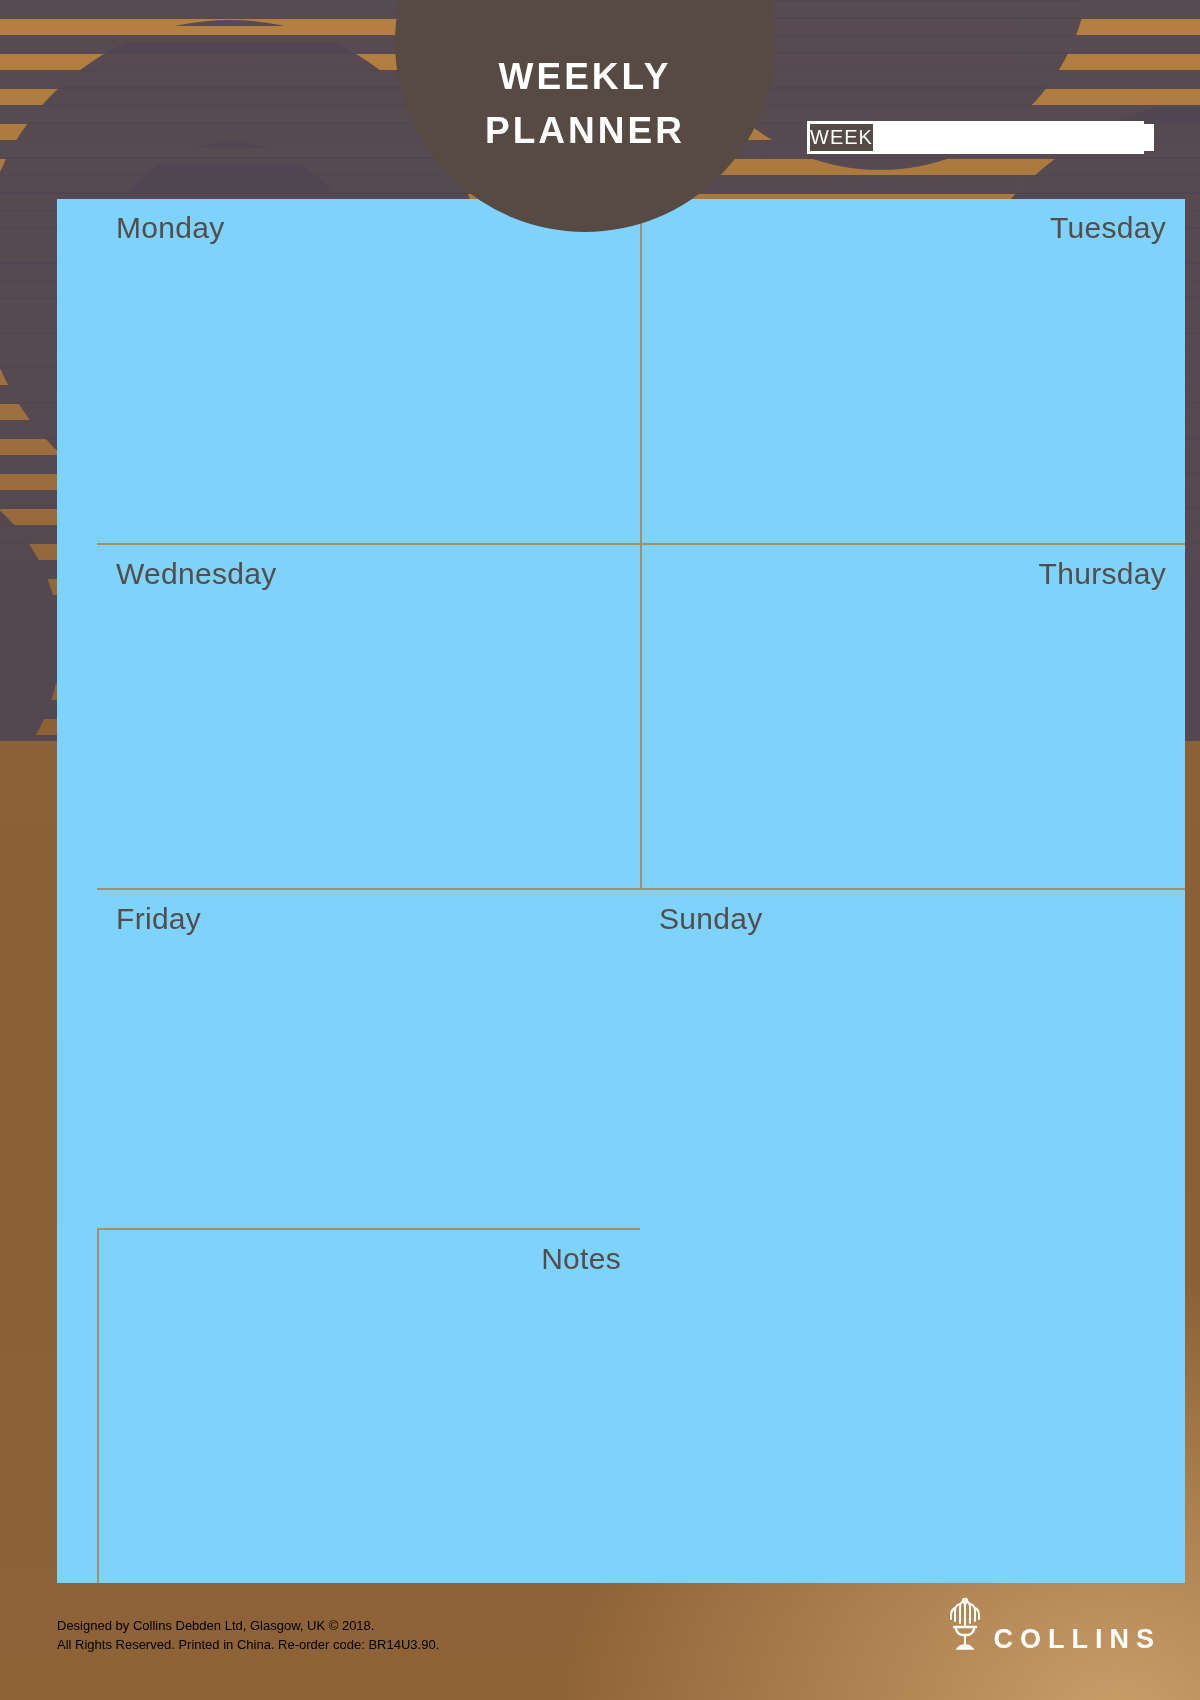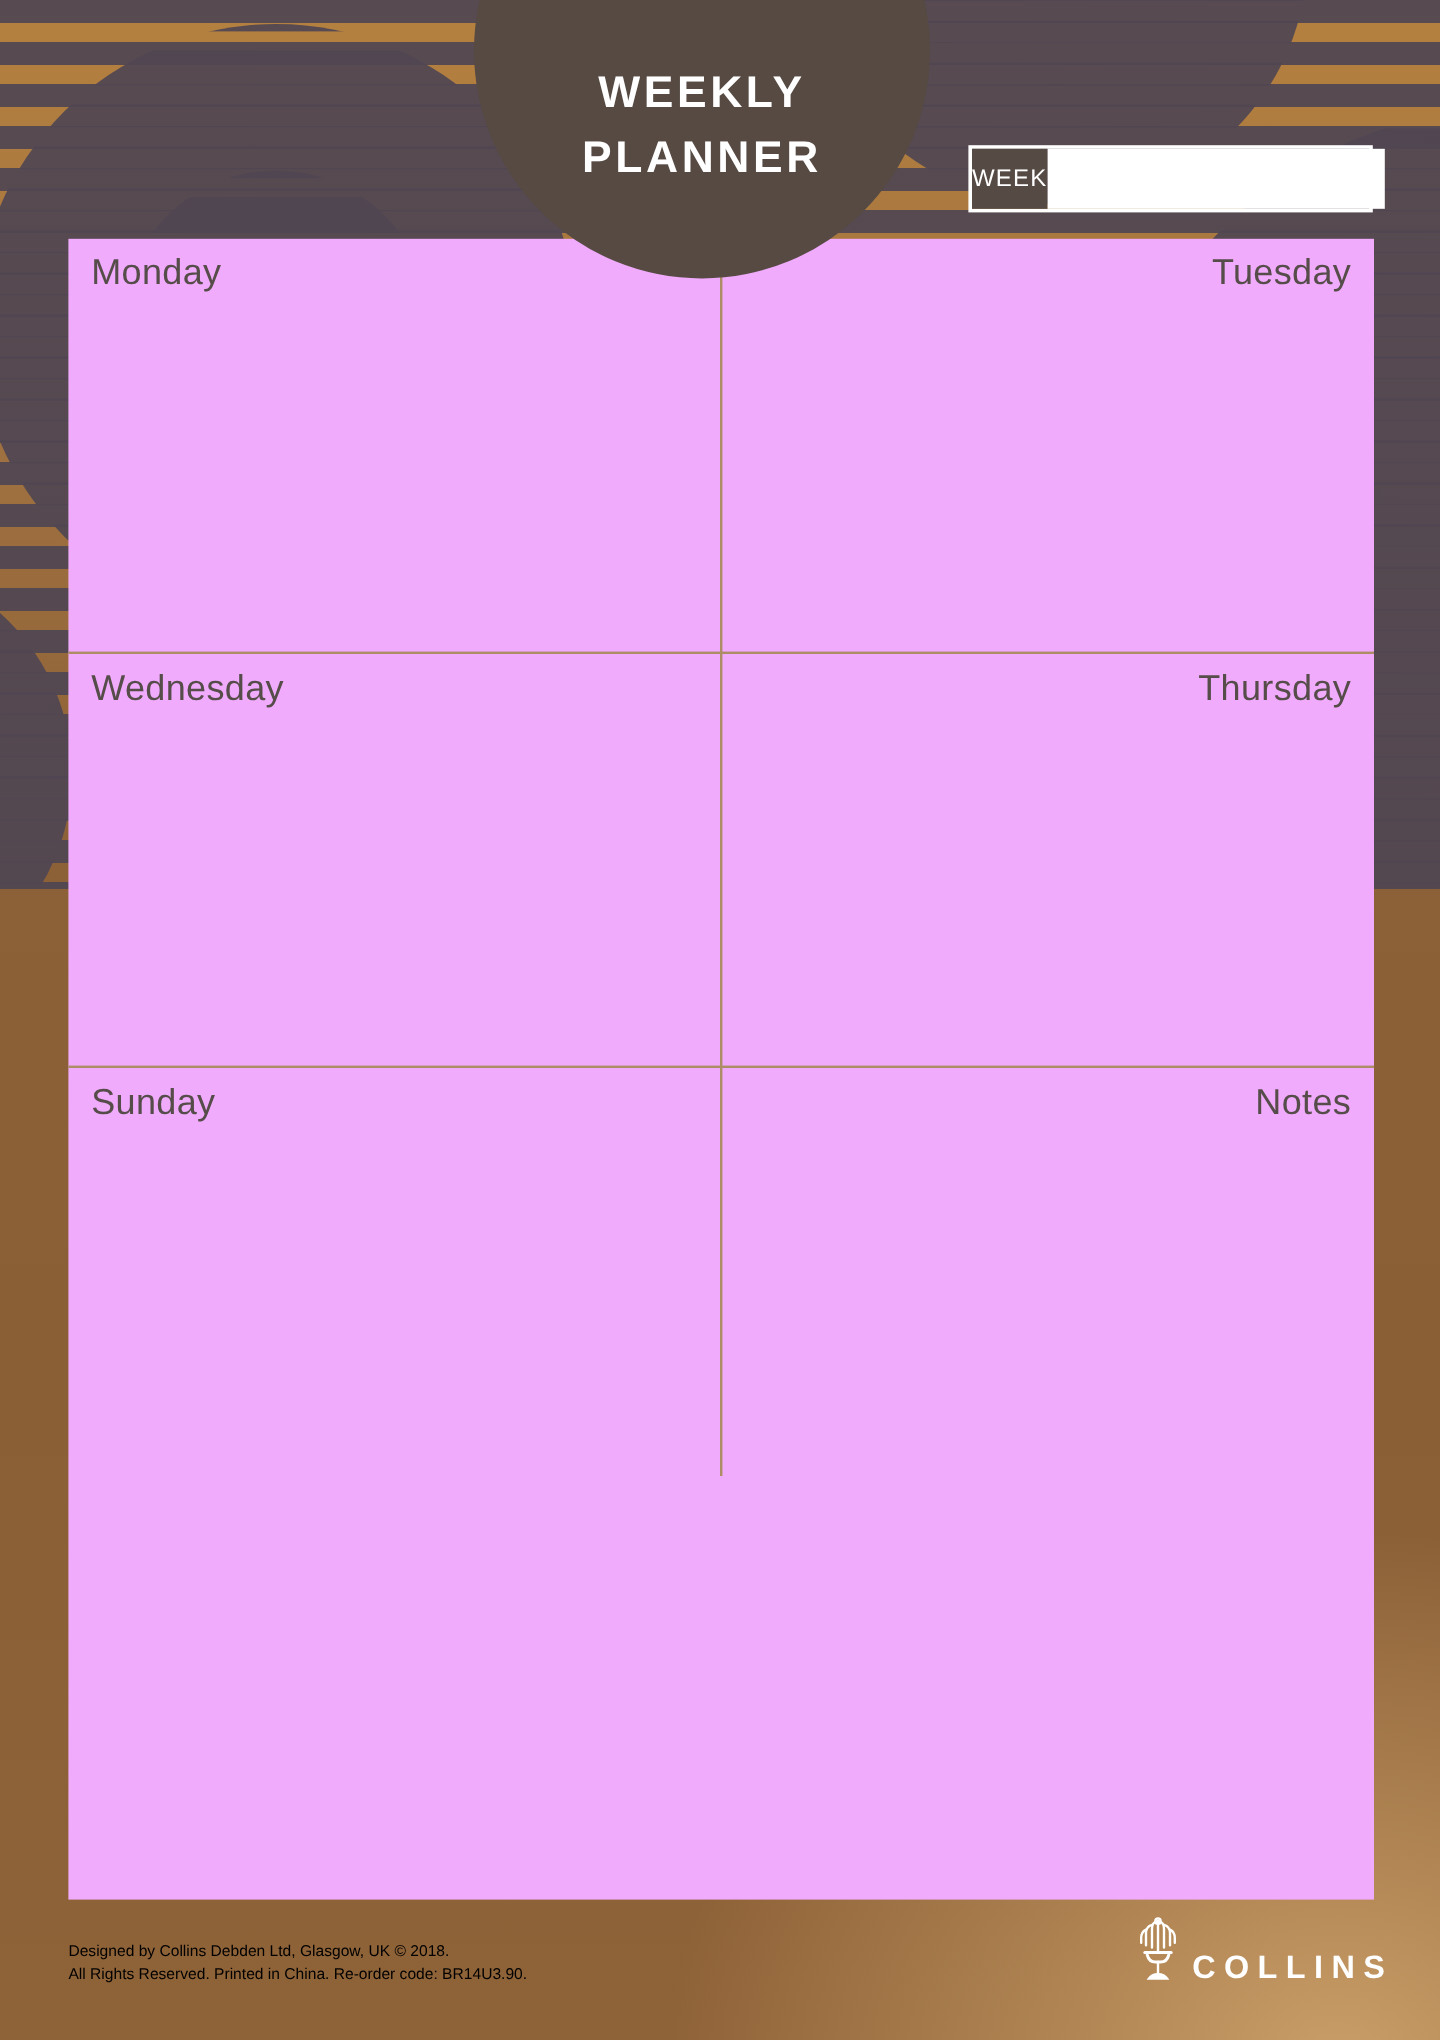--- a/index.html
+++ b/index.html
@@ -30,37 +30,37 @@
     position:absolute; left:395px; top:-148px; width:380px; height:380px;
     border-radius:50%; background:#564a43; z-index:3;
   }
   .title-text {
     position:absolute; left:0; right:0; bottom:74px; text-align:center;
     color:#ffffff; font-weight:bold; font-size:37px; line-height:54px; letter-spacing:3px;
   }
 
   
   .week-box {
-    position:absolute; left:807px; top:121px; width:337px; height:56px;
+    position:absolute; left:807px; top:121px; width:337px; height:33px;
     border:3px solid #ffffff; box-sizing:border-box; display:flex; z-index:3;
   }
   .week-label {
     width:77px; background:#554a44; color:#ffffff; display:flex;
     align-items:center; justify-content:center; font-size:20px; letter-spacing:1px;
   }
   .week-input {
     flex:1; border:0; outline:none; background:#ffffff; margin:0;
     font-family:"Liberation Sans", sans-serif; font-size:20px; color:#564c49; padding:0 8px;
   }
 
   
   .panel {
     position:absolute; left:57px; top:199px; width:1088px; height:1384px;
-    background:#f0abfc; z-index:2;
-    display:grid; grid-template-columns:543px 545px; grid-template-rows:346px 345px 340px 353px;
+    background:#7dd3fc; z-index:2;
+    display:grid; grid-template-columns:543px 545px; grid-template-rows:346px 345px 340px 353px;padding-left:40px;
   }
   .cell { box-sizing:border-box; padding:12px 19px; }
   .cell.rcol { border-left:2px solid var(--line); text-align:right; }
   .cell.hline { border-bottom:2px solid var(--line); }
   .day-label { font-size:30px; color:#564c49; letter-spacing:0.3px; }
 
   
   .credits {
     position:absolute; left:57px; top:1616px; color:#000000; font-size:13px; line-height:19px; z-index:2;
   }
@@ -90,20 +90,23 @@
     <span class="day-label">Monday</span>
   </div>
   <div class="cell rcol hline">
     <span class="day-label">Tuesday</span>
   </div>
   <div class="cell hline">
     <span class="day-label">Wednesday</span>
   </div>
   <div class="cell rcol hline">
     <span class="day-label">Thursday</span>
+  </div>
+  <div class="cell hline">
+    <span class="day-label">Friday</span>
   </div>
   <div class="cell">
     <span class="day-label">Sunday</span>
   </div>
   <div class="cell rcol">
     <span class="day-label">Notes</span>
   </div>
 </div>
 
 <div class="title-circle">

